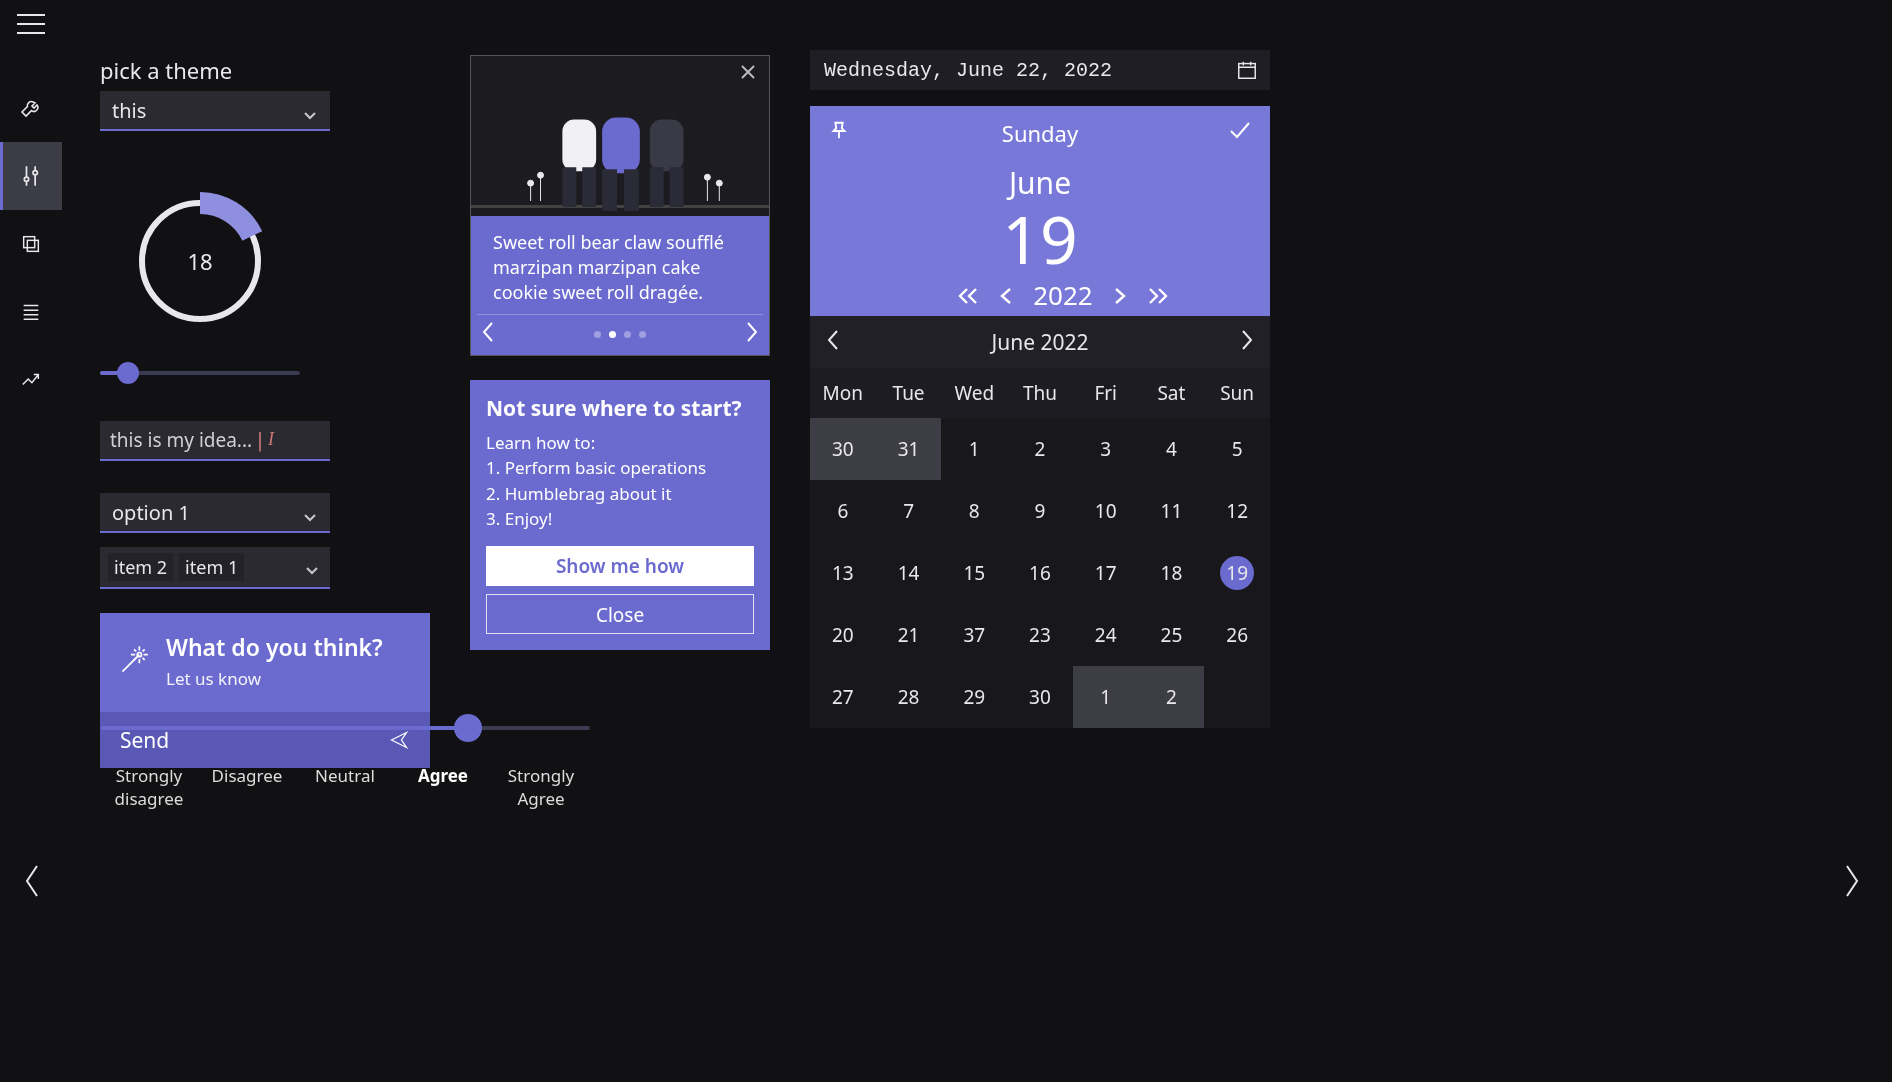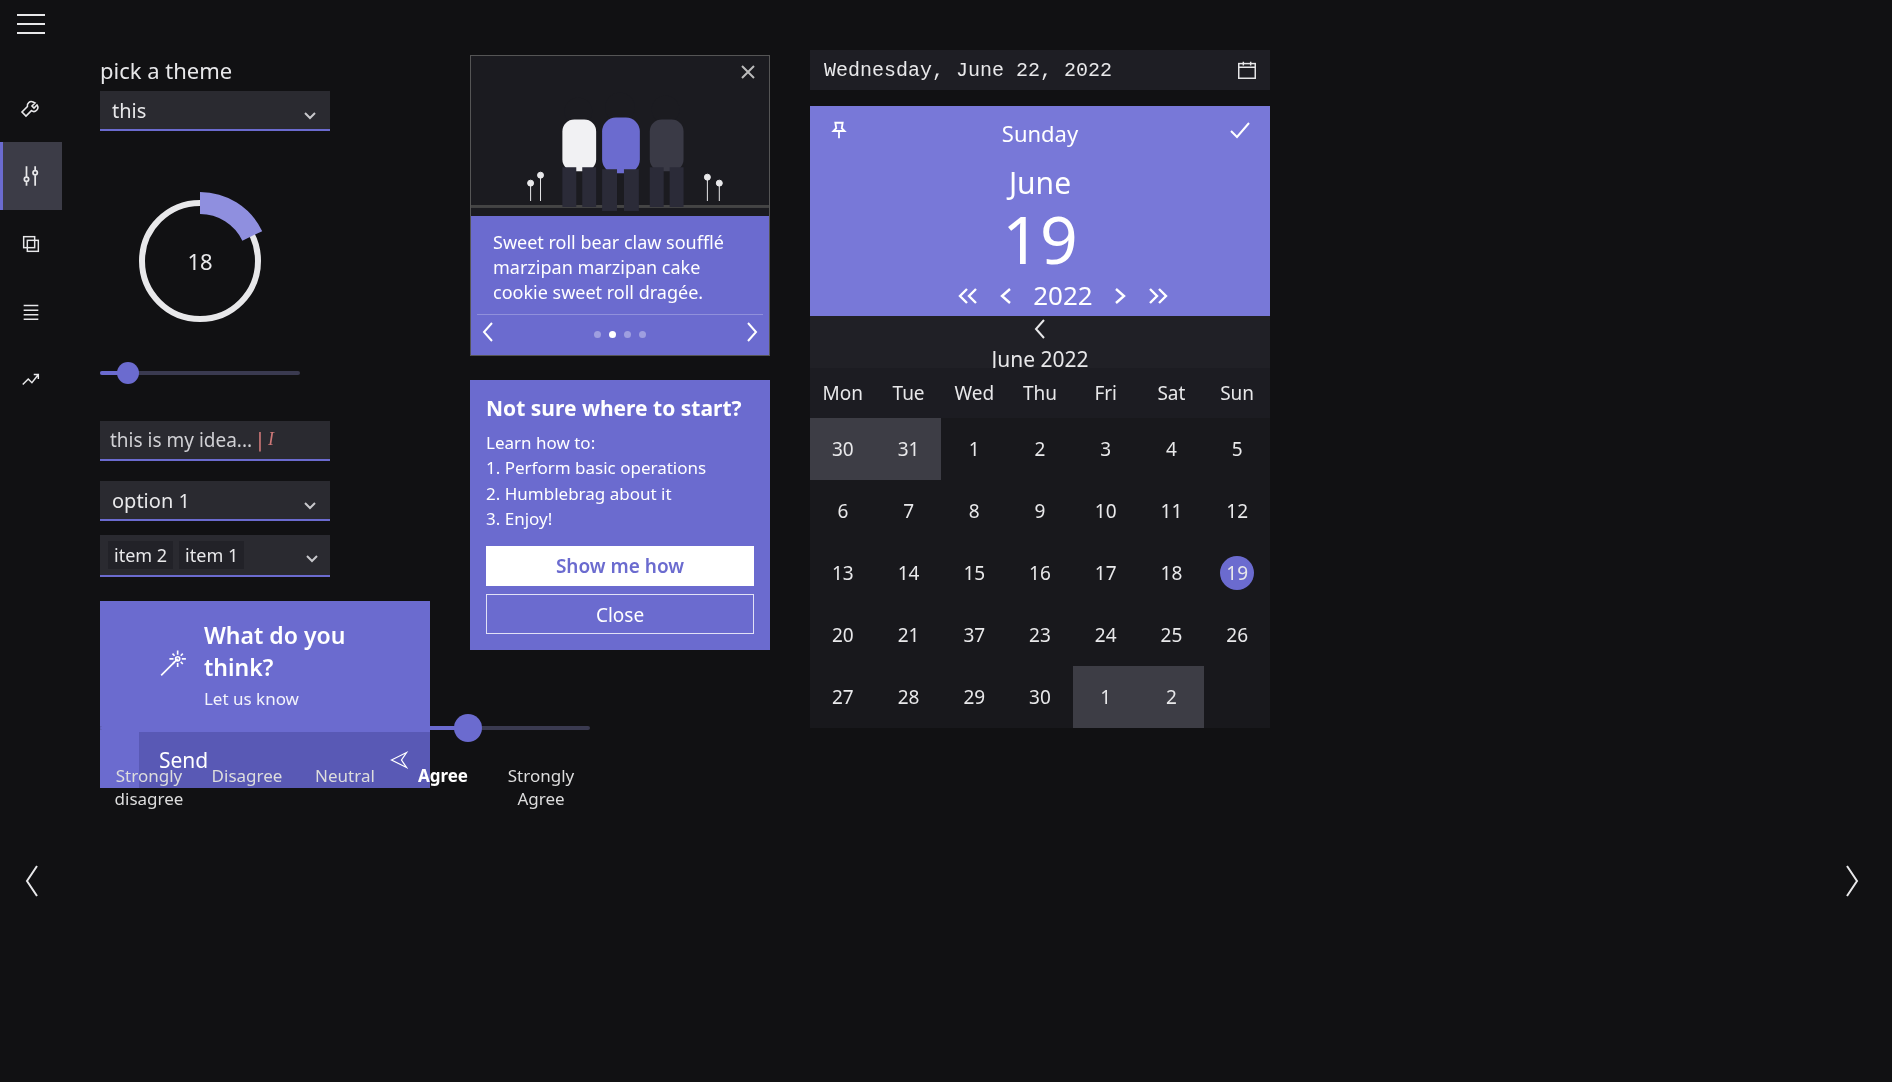--- a/index.html
+++ b/index.html
@@ -89,21 +89,21 @@
     font-family: Georgia, serif; font-style: italic;
   }
 
   .multiselect { margin-top:14px; width:230px; height:42px; background:var(--panel);
     display:flex; align-items:center; padding:0 8px; gap:6px;
     border-bottom:2px solid var(--accent); cursor:pointer; position:relative;}
   .multiselect .tag { background: #222228; padding:2px 6px; font-size:18px;}
   .multiselect .chev { position:absolute; right:10px; }
 
   
-  .fb-card { margin-top:24px; width:330px; background: var(--accent); color:#fff;padding-left:39px;}
+  .fb-card { margin-top:24px; width:330px; background: var(--accent); color:#fff;}
   .fb-top { display:flex; align-items:center; gap:16px; padding:18px 16px 22px 16px;}
   .wand { width:34px; height:34px; }
   .fb-title { font-size:23px; font-weight:600;}
   .fb-sub { font-size:17px; opacity:.92; margin-top:4px;}
   .fb-send { background:#5959b5; height:56px; display:flex; align-items:center;
     justify-content:space-between; padding:0 20px; font-size:21px; cursor:pointer;}
   .fb-send svg { stroke:#fff; fill:none; stroke-width:1.5;}
 
   
   .col-mid { position:absolute; left:470px; top:55px; width:300px; }
@@ -159,21 +159,20 @@
   .bigdate .dow { font-size:22px; margin-top:2px;}
   .bigdate .mon { font-size:30px; margin-top:14px;}
   .bigdate .day { font-size:66px; font-weight:400; line-height:1; margin-top:2px;}
   .bigdate .yearrow { display:flex; align-items:center; justify-content:center; gap:20px; margin-top:6px; font-size:26px;padding-left:46px;}
   .yarrow svg { stroke:#fff; fill:none; stroke-width:2.4;}
 
   .cal { margin-top:0; background:#18181c;}
   .cal .hdr {
     height:52px; display:flex; align-items:center; justify-content:space-between; padding:2px 16px;
     background:#202026;
-    flex-direction:column;
   }
   .cal .hdr .title{ font-size:21px;}
   .cal .hdr svg { stroke:#e8e8ea; fill:none; stroke-width:2;}
   .cal .dows, .cal .week { display:grid; grid-template-columns:repeat(7,1fr);}
   .cal .dows div {
     height:50px; display:flex; align-items:center; justify-content:center;
     font-size:19px; background:#1c1c22;
   }
   .cal .week div {
     height:62px; display:flex; align-items:center; justify-content:center; font-size:19px;
@@ -272,21 +271,21 @@
     <div class="fill" style="width:14%"></div>
     <div class="thumb" style="left:calc(14% - 11px)"></div>
   </div>
 
   <div class="textbox">
     <span>this is my idea...</span>
       <span class="caret">|</span>
     <span class="cursor-i">I</span>
   </div>
 
-  <div class="select" style="margin-top:20px">
+  <div class="select" style="margin-top:32px">
     <span>option 1</span>
     <span class="chev"><svg width="16" height="16" viewBox="0 0 16 16">
           <path d="M3 6l5 5 5-5"></path>
         </svg></span>
   </div>
 
   <div class="multiselect">
     <span class="tag">item 2</span>
     <span class="tag">item 1</span>
     <span class="chev"><svg width="16" height="16" viewBox="0 0 16 16">

